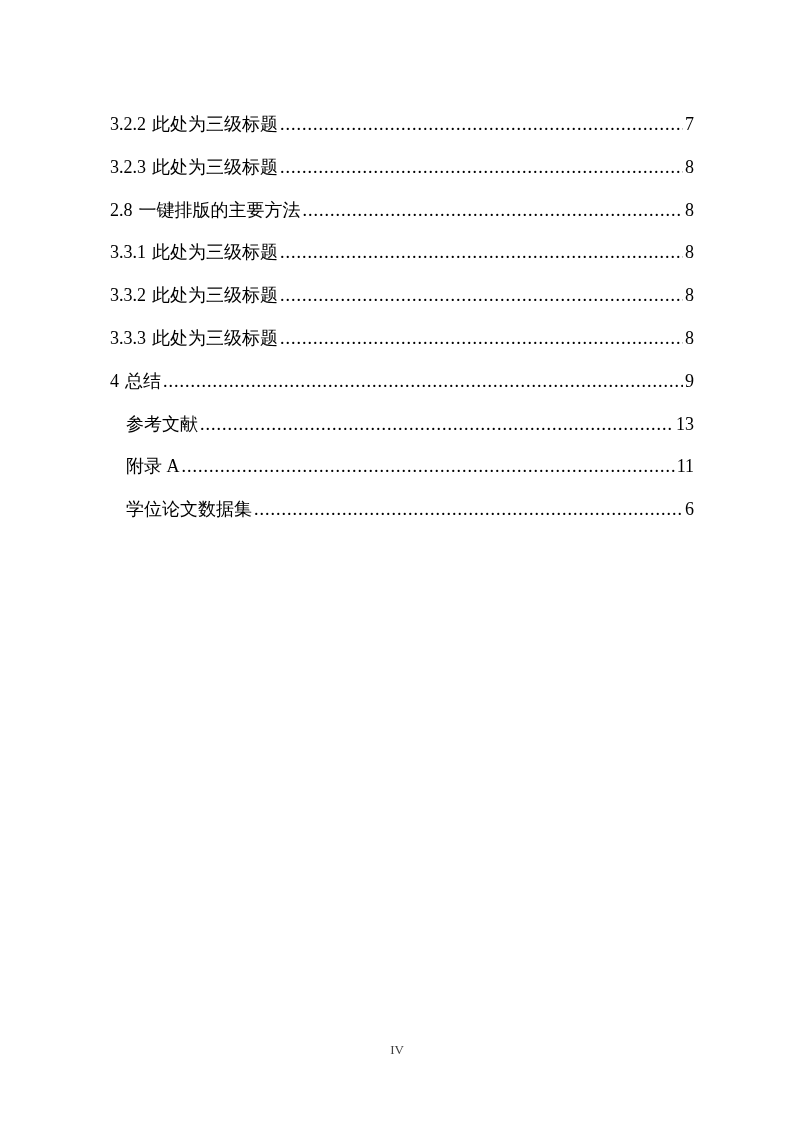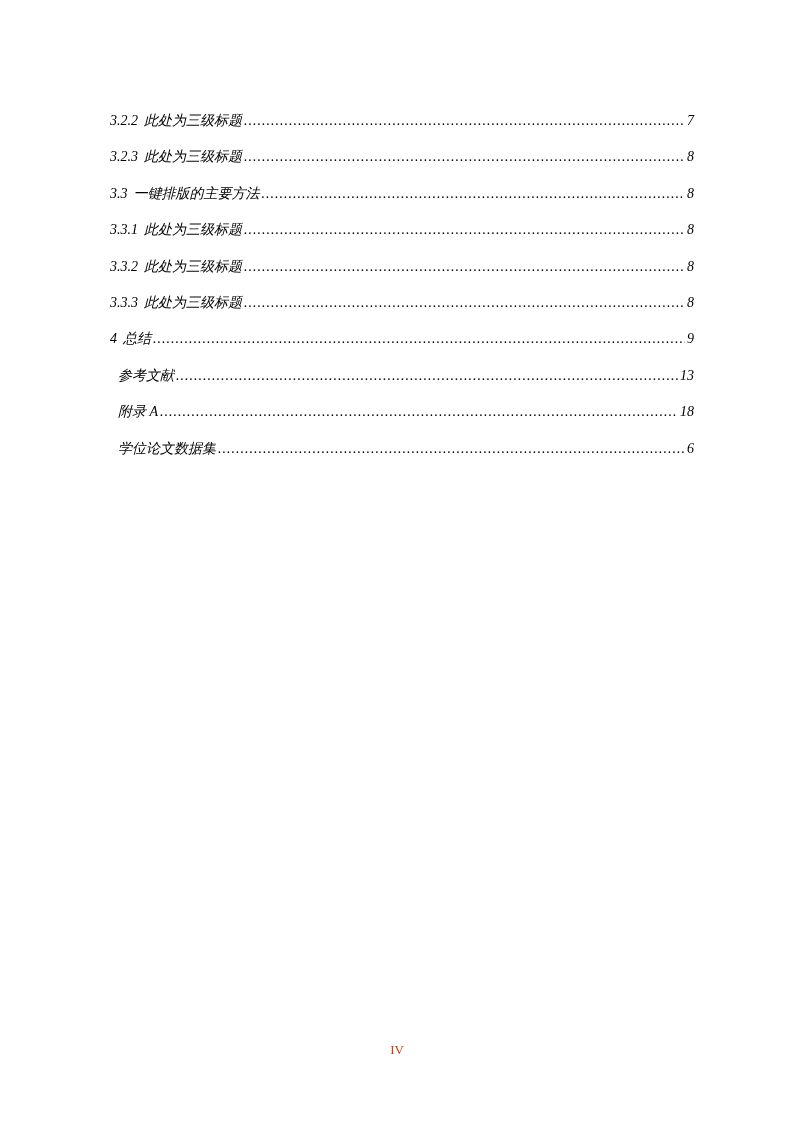--- a/index.html
+++ b/index.html
@@ -14,75 +14,74 @@
       font-family: "SimSun", "宋体", serif;
       position: relative;
     }
     .page-content {
       padding: 110px 100px 0 110px;
     }
     .toc-entry {
       display: flex;
       align-items: flex-end;
       margin-bottom: 14px;
-      font-size: 14px;
+      font-size: 18px;
       line-height: 1.6;
       color: #000000;
-      font-style: italic;
     }
     .toc-number {
       white-space: nowrap;
     }
     .toc-title {
       white-space: nowrap;
       margin-left: 6px;
     }
     .toc-title.no-margin {
-      margin-left: 8px;
+      margin-left: 16px;
     }
     .toc-dots {
       flex: 1;
       overflow: hidden;
       white-space: nowrap;
       letter-spacing: 1px;
       margin: 0 2px;
       color: #000000;
     }
     .toc-page {
       white-space: nowrap;
     }
     .page-number {
       position: absolute;
       bottom: 65px;
       left: 0;
       right: 0;
       text-align: center;
       font-family: "Times New Roman", serif;
       font-size: 13px;
-      color: #c2410c;
+      color: #404040;
     }
   </style>
 </head>
 <body>
 
 <div class="page-content">
 <div class="toc-entry">
       <span class="toc-number">3.2.2</span>
       <span class="toc-title">此处为三级标题</span>
       <span class="toc-dots">............................................................................................................................................................................................................................................................................................................</span>
       <span class="toc-page">7</span>
     </div>
     <div class="toc-entry">
       <span class="toc-number">3.2.3</span>
       <span class="toc-title">此处为三级标题</span>
       <span class="toc-dots">............................................................................................................................................................................................................................................................................................................</span>
       <span class="toc-page">8</span>
     </div>
     <div class="toc-entry">
-      <span class="toc-number">3.3</span>
+      <span class="toc-number">2.8</span>
       <span class="toc-title">一键排版的主要方法</span>
       <span class="toc-dots">............................................................................................................................................................................................................................................................................................................</span>
       <span class="toc-page">8</span>
     </div>
     <div class="toc-entry">
       <span class="toc-number">3.3.1</span>
       <span class="toc-title">此处为三级标题</span>
       <span class="toc-dots">............................................................................................................................................................................................................................................................................................................</span>
       <span class="toc-page">8</span>
     </div>
@@ -105,21 +104,21 @@
       <span class="toc-page">9</span>
     </div>
     <div class="toc-entry">
       <span class="toc-title no-margin">参考文献</span>
       <span class="toc-dots">............................................................................................................................................................................................................................................................................................................</span>
       <span class="toc-page">13</span>
     </div>
     <div class="toc-entry">
       <span class="toc-title no-margin">附录 A</span>
       <span class="toc-dots">............................................................................................................................................................................................................................................................................................................</span>
-      <span class="toc-page">18</span>
+      <span class="toc-page">11</span>
     </div>
     <div class="toc-entry">
       <span class="toc-title no-margin">学位论文数据集</span>
       <span class="toc-dots">............................................................................................................................................................................................................................................................................................................</span>
       <span class="toc-page">6</span>
     </div>
   </div>
 
 <div class="page-number">IV</div>
 

